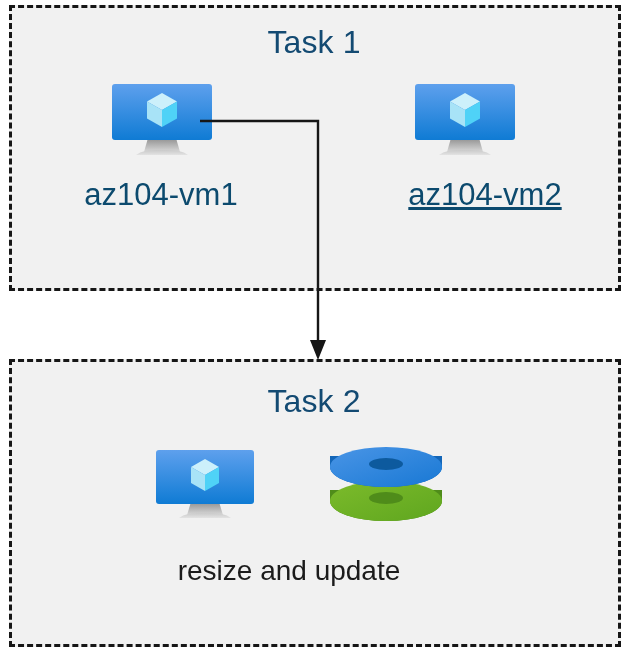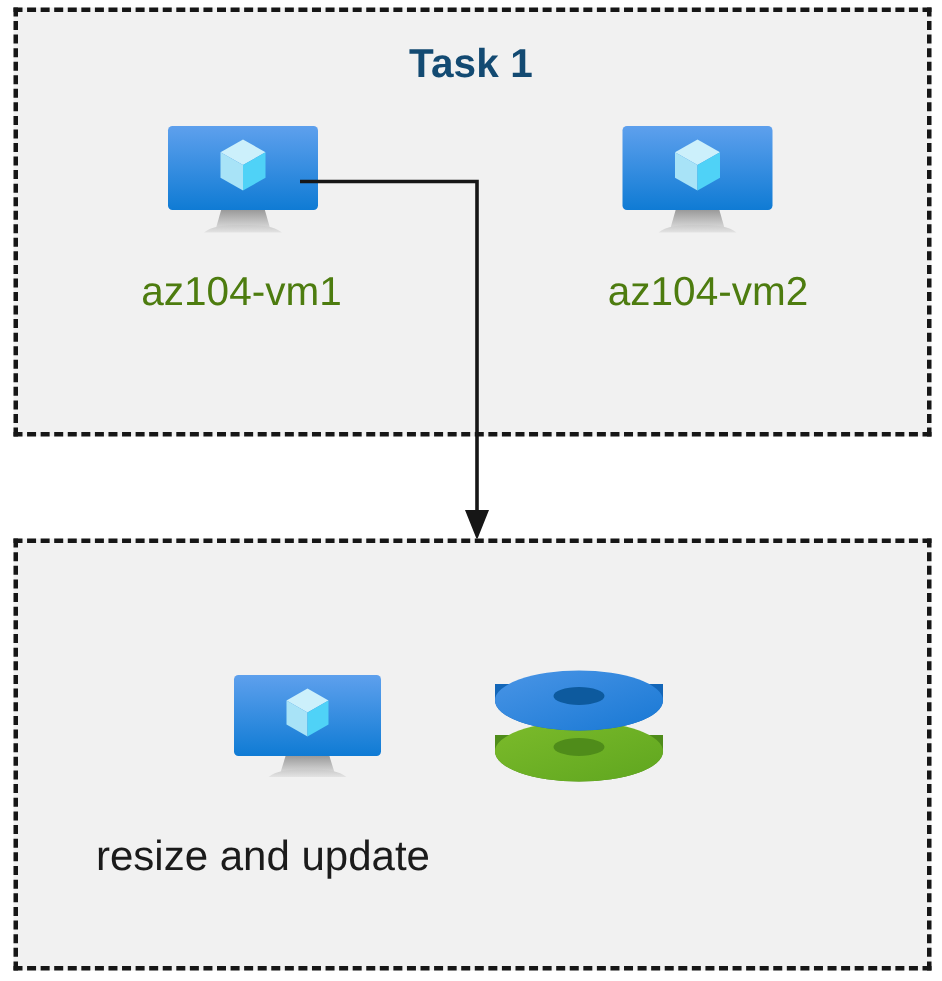--- a/index.html
+++ b/index.html
@@ -42,46 +42,46 @@
     width: 612px;
     height: 288px;
   }
 
   .task-title {
     position: absolute;
     left: 0;
     width: 100%;
     text-align: center;
     color: #134a72;
-    font-size: 27px;
+    font-size: 32px;
     line-height: 32px;
     letter-spacing: 0.1px;
     white-space: nowrap;
-    font-weight: bold;
   }
   #task1-title { top: 26px; }
   #task2-title { top: 385px; }
 
   
   .vm-label {
     position: absolute;
     text-align: center;
-    color: #4d7c0f;
-    font-size: 27px;
+    color: #0c4a6e;
+    font-size: 31px;
     line-height: 35px;
     white-space: nowrap;
   }
   #vm1-label { left: 41px; top: 177px; width: 240px; }
-  #vm2-label { left: 352px; top: 177px; width: 240px; }
+  #vm2-label { left: 365px; top: 177px; width: 240px; text-decoration: underline; }
 
   #task2-caption {
     position: absolute;
     left: 64px;
     top: 553px;
     width: 450px;
+    text-align: center;
     color: #1b1b1b;
     font-size: 28px;
     line-height: 36px;
     white-space: nowrap;
   }
 
   
   .icon-wrap { position: absolute; }
   #vm1-icon  { left: 108px; top: 82px;  width: 108px; height: 78px; }
   #vm2-icon  { left: 411px; top: 82px;  width: 108px; height: 78px; }
@@ -174,20 +174,21 @@
 
   <div id="connector">
     <svg viewBox="0 0 140 256" xmlns="http://www.w3.org/2000/svg">
       <path d="M0 11 H118 V232" fill="none" stroke="#161616" stroke-width="2.4"></path>
       <path d="M118 250 L110 230 L126 230 Z" fill="#161616"></path>
     </svg>
   </div>
 
   <div id="task2-box" class="task-box"></div>
 
+  <div id="task2-title" class="task-title">Task 2</div>
 
   <div id="vm3-icon" class="icon-wrap">
     <svg viewBox="0 0 104 75" xmlns="http://www.w3.org/2000/svg">
       <defs>
         <linearGradient id="mon3" x1="0" y1="0" x2="0" y2="1">
           <stop offset="0" stop-color="#5ea0ed"></stop>
           <stop offset="1" stop-color="#0f7bd4"></stop>
         </linearGradient>
         <linearGradient id="neck3" x1="0" y1="0" x2="0" y2="1">
           <stop offset="0" stop-color="#8f8f8f"></stop>

